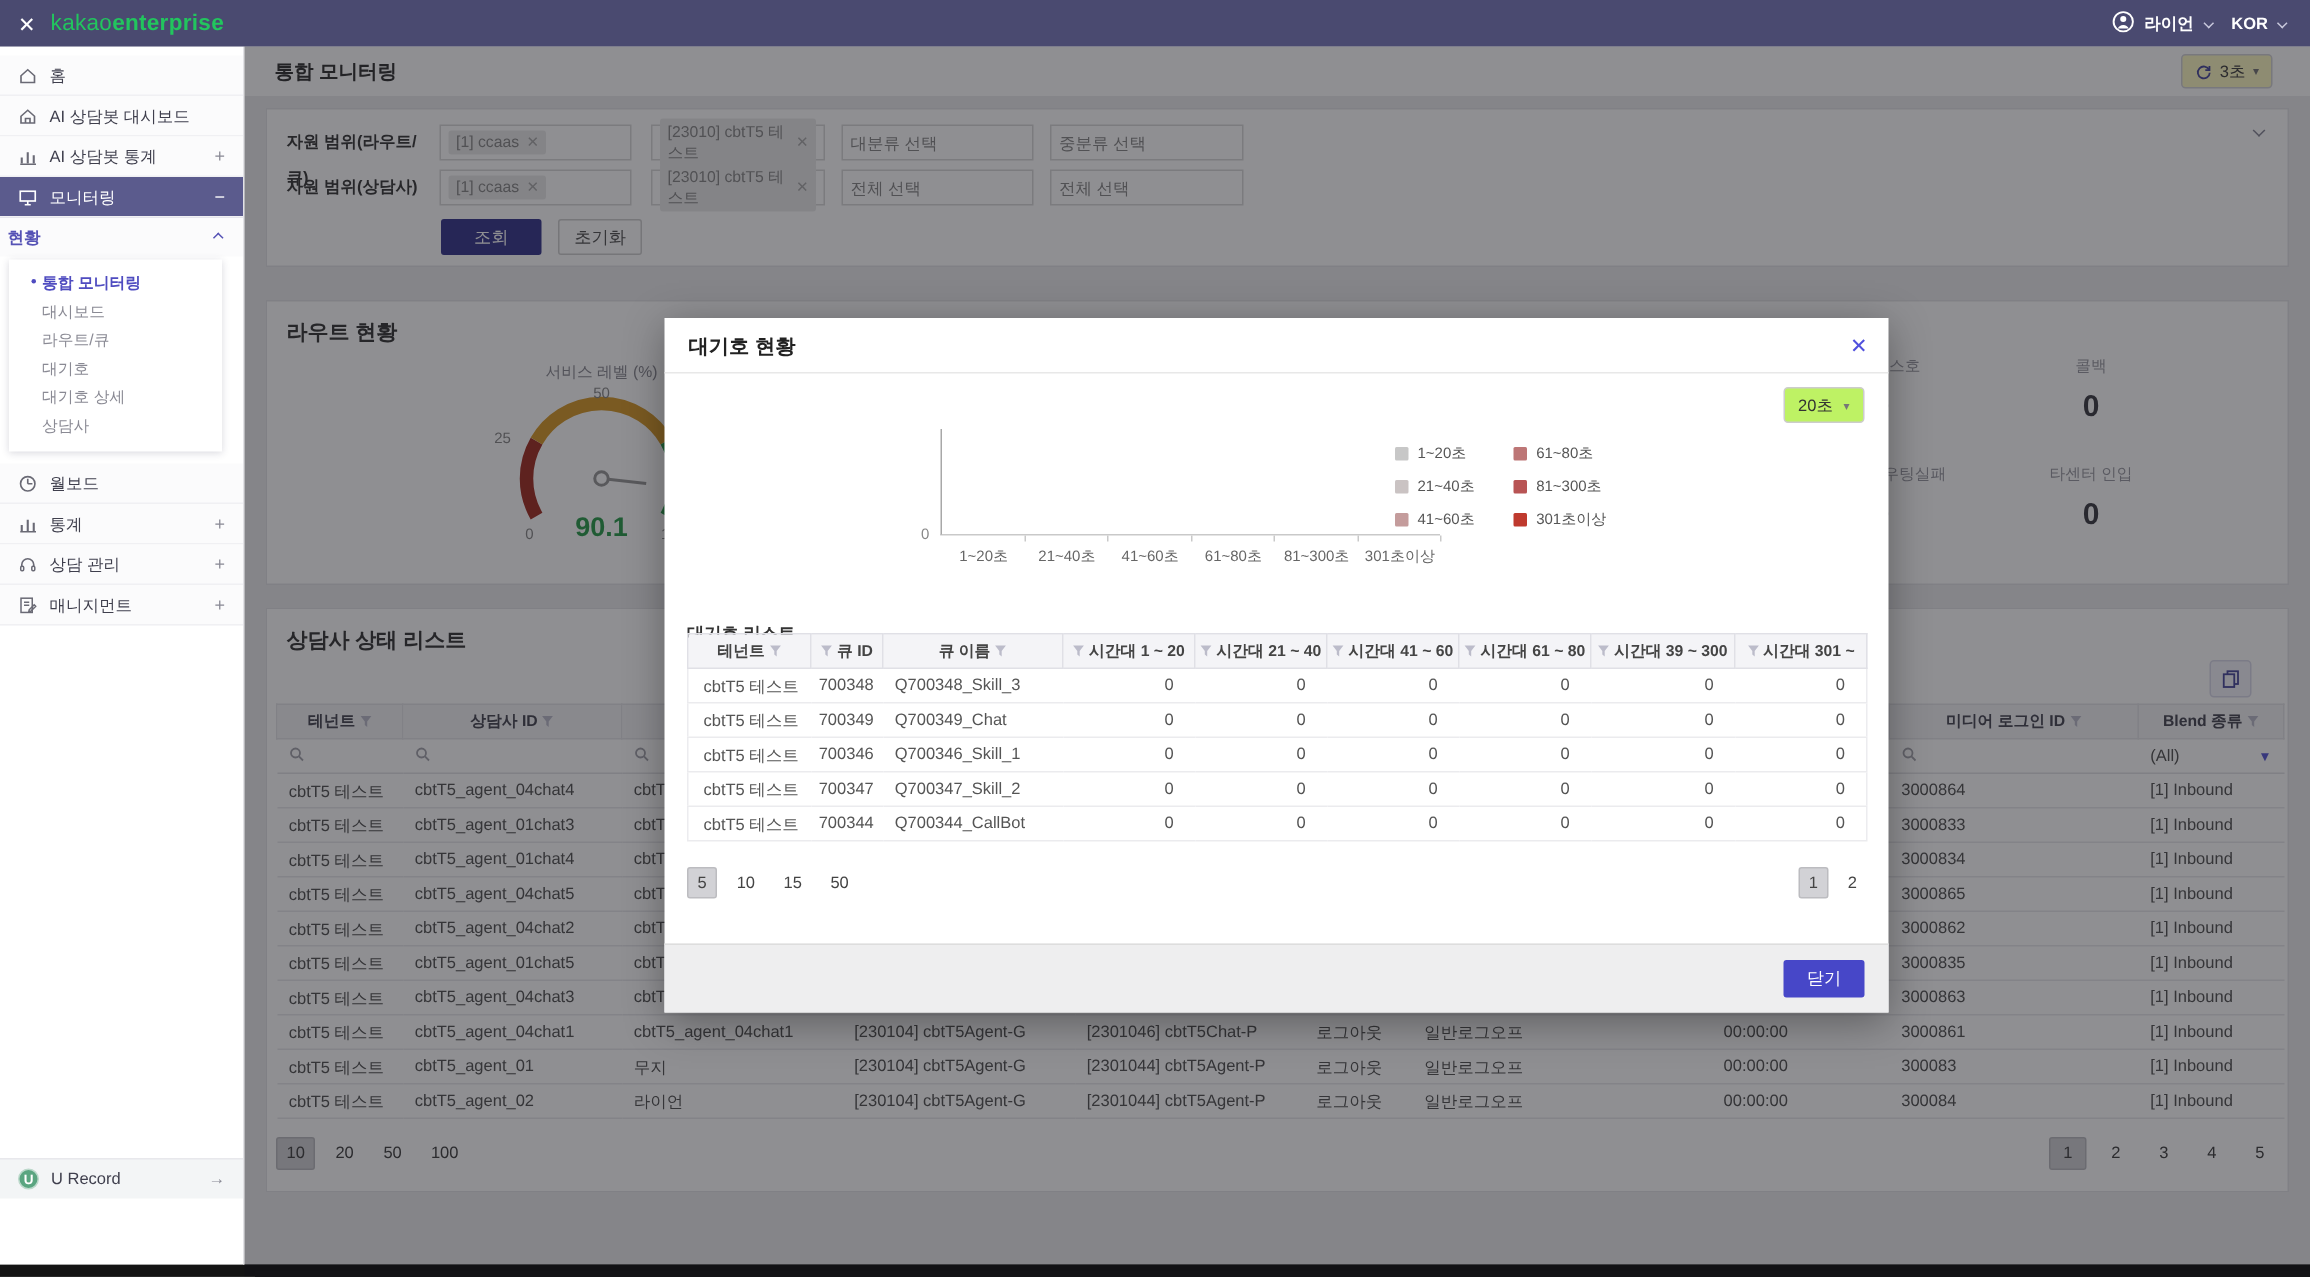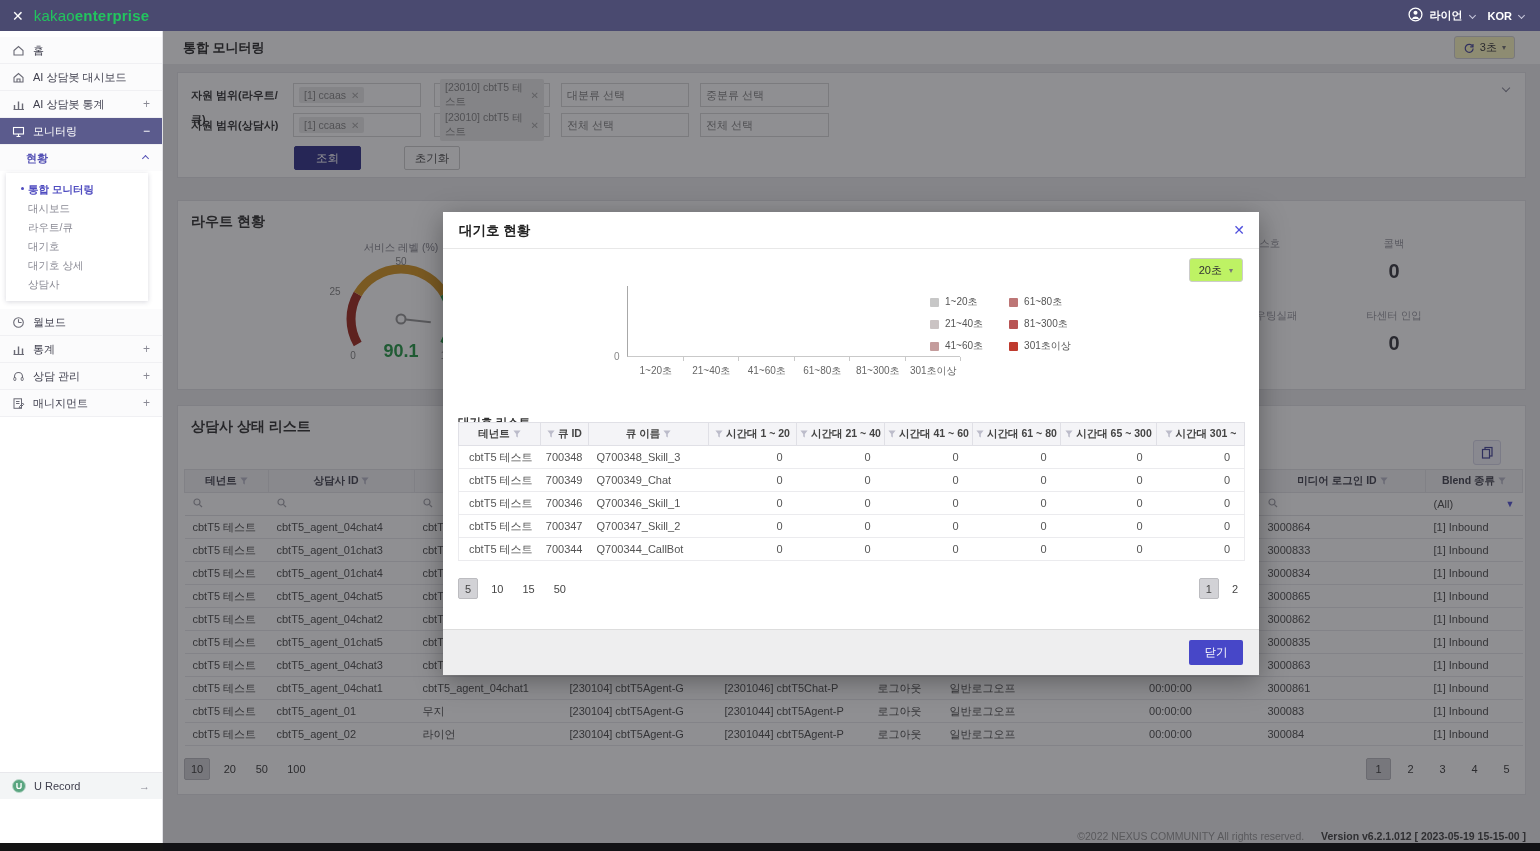--- a/index.html
+++ b/index.html
@@ -23,21 +23,21 @@
   .sidebar { position:absolute; top:31px; left:0; width:163px; height:812px; background:#fff;
     border-right:1px solid #e2e2e6; z-index:55; }
   .nav-item { height:27px; display:flex; align-items:center; gap:8px; padding:0 12px;
     border-bottom:1px solid #f0f0f3; font-size:11px; color:#3f3f4d; cursor:pointer; background:#fbfbfc; }
   .nav-item:first-child { margin-top:6px; }
   .nav-item .exp { margin-left:auto; color:#8a8a95; font-size:12px; }
   .nav-item.active { background:#5b5b8d; color:#fff; }
   .nav-item.active .exp { color:#fff; }
   .nav-item.active svg path, .nav-item.active svg rect, .nav-item.active svg circle,
   .nav-item.active svg line { stroke:#fff !important; }
-  .section-row { height:26px; display:flex; align-items:center; padding:0 14px 0 26px;
+  .section-row { height:26px; display:flex; align-items:center; padding:0 14px 0 5px;
     color:#5552b5; font-weight:bold; font-size:11px; background:#fbfbfc; cursor:pointer; }
   .section-row .chev { margin-left:auto; border-color:#5552b5; }
   .submenu-box { margin:2px 14px 8px 6px; background:#fff; box-shadow:0 1px 5px rgba(40,40,70,.18);
     padding:7px 0; }
   .sm-item { height:19px; line-height:19px; padding-left:22px; font-size:10.5px; color:#8a8a94; cursor:pointer; }
   .sm-item:first-child { color:#4f4cc0; font-weight:bold; }
   .sm-item:first-child::before { content:""; display:inline-block; width:3px; height:3px; border-radius:50%;
     background:#4f4cc0; vertical-align:3px; margin-right:4px; margin-left:-7px; }
   .record-row { position:absolute; top:741px; left:0; width:100%; height:27px; background:#f3f5f6;
     display:flex; align-items:center; gap:8px; padding:0 12px; cursor:pointer; border-top:1px solid #e8e8ec; }
@@ -56,21 +56,21 @@
   .filter-card { top:41px; height:106px; }
   .f-label { position:absolute; left:13px; width:100px; line-height:24px; font-weight:bold; color:#3c3c3c; font-size:11px; }
   .f-box { position:absolute; height:24px; background:#fff; border:1px solid #d9d9d9; display:flex;
     align-items:center; padding:0 5px; color:#8a8a8a; }
   .tag { background:#ebebeb; color:#8a8a8a; font-size:10.5px; padding:2px 5px; border-radius:2px;
     display:inline-flex; align-items:center; gap:5px; }
   .tag .x { color:#aaa; cursor:pointer; font-size:10px; }
   .btn { display:inline-flex; align-items:center; justify-content:center; cursor:pointer;
     font-size:11.5px; border-radius:2px; }
   .btn-primary { background:#3a3a8f; color:#fff; border:1px solid #3a3a8f; }
-  .btn-plain { background:#fff; color:#555; border:1px solid #d0d0d0;margin-left:32px; }
+  .btn-plain { background:#fff; color:#555; border:1px solid #d0d0d0; }
   .collapse-chev { position:absolute; right:16px; top:10px; cursor:pointer; }
   .collapse-chev .chev { border-color:#8a8a99; width:6px; height:6px; }
 
   .route-card { top:169px; height:190px; }
   .gauge-block { position:absolute; left:138px; top:40px; width:170px; text-align:center; }
   .gauge-title { font-size:10.5px; color:#8c8c94; margin-bottom:2px; }
   .stats-grid { position:absolute; right:66px; top:36px; display:grid; grid-template-columns:150px 130px;
     row-gap:26px; justify-items:center; text-align:center; }
   .stat-label { font-size:10.5px; color:#9c9ca4; }
   .stat-value { font-size:20px; font-weight:bold; color:#3f3f46; margin-top:9px; }
@@ -540,24 +540,20 @@
       </div>
       <div class="pager" style="right:6px;top:352px;">
         <span class="pg">1</span>
           <span class="pg">2</span>
           <span class="pg">3</span>
           <span class="pg">4</span>
           <span class="pg">5</span>
       </div>
     </div>
 
-    <div class="main-footer">
-      <span>©2022 NEXUS COMMUNITY All rights reserved.</span>
-      <span class="ver">Version v6.2.1.012 [ 2023-05-19 15-15-00 ]</span>
-    </div>
   </div>
 
   <div class="dim"></div>
 
   <div class="modal">
     <div class="modal-header">
       <span class="modal-title">대기호 현황</span>
       <span class="modal-x">✕</span>
     </div>
     <span class="interval-ctl">
@@ -642,21 +638,21 @@
                 <path d="M0.5 0.5h9L6 5v4.5L4 8V5z" fill="#bcbcca"></path>
               </svg> <span>시간대 21 ~ 40</span></th>
         <th><svg class="fn" width="8" height="8" viewBox="0 0 10 10">
                 <path d="M0.5 0.5h9L6 5v4.5L4 8V5z" fill="#bcbcca"></path>
               </svg> <span>시간대 41 ~ 60</span></th>
         <th><svg class="fn" width="8" height="8" viewBox="0 0 10 10">
                 <path d="M0.5 0.5h9L6 5v4.5L4 8V5z" fill="#bcbcca"></path>
               </svg> <span>시간대 61 ~ 80</span></th>
         <th><svg class="fn" width="8" height="8" viewBox="0 0 10 10">
                 <path d="M0.5 0.5h9L6 5v4.5L4 8V5z" fill="#bcbcca"></path>
-              </svg> <span>시간대 65 ~ 300</span></th>
+              </svg> <span>시간대 39 ~ 300</span></th>
         <th><svg class="fn" width="8" height="8" viewBox="0 0 10 10">
                 <path d="M0.5 0.5h9L6 5v4.5L4 8V5z" fill="#bcbcca"></path>
               </svg> <span>시간대 301 ~</span></th>
       </tr>
       </thead>
       <tbody>
       <tr>
           <td>cbtT5 테스트</td>
             <td>700348</td>
           <td>Q700348_Skill_3</td>

